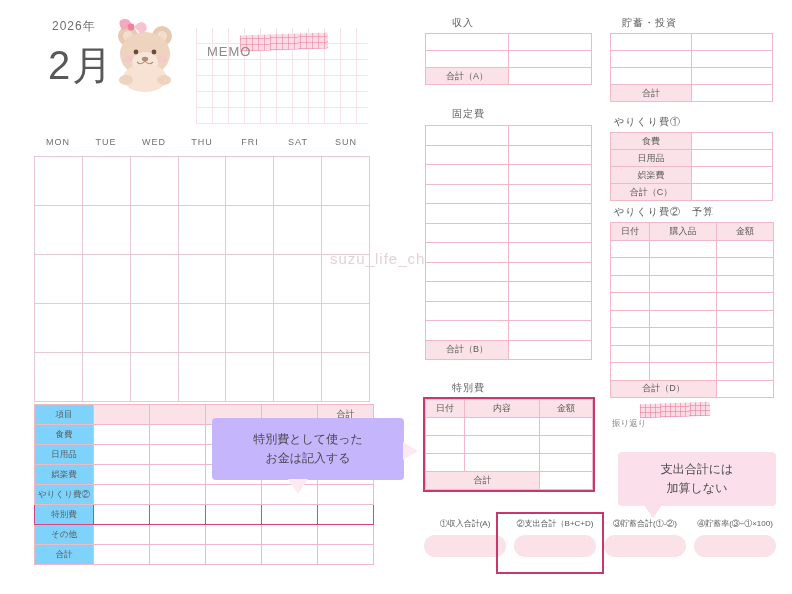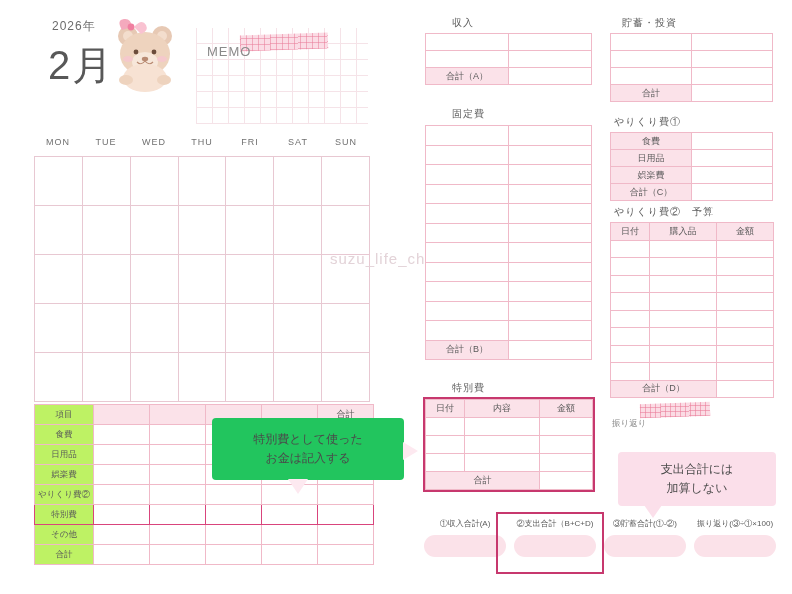--- a/index.html
+++ b/index.html
@@ -117,21 +117,21 @@
 
   
   .sum-tbl {
     position: absolute;
     left: 34px; top: 404px;
     width: 340px;
   }
   .sum-tbl table { width: 340px; }
   .sum-tbl td { height: 19px; }
   .sum-tbl .hd { background: #fbe2e9; }
-  .sum-tbl .lbl { background: #bef264; width: 58px; font-size: 8.5px; }
+  .sum-tbl .lbl { background: #7dd3fc; width: 58px; font-size: 8.5px; }
   .sum-tbl tr.hilite td { border-color: #d9447c; }
 
   
   .sec-title {
     position: absolute;
     font-size: 10px;
     color: #606060;
     letter-spacing: 1px;
   }
   .pinkrow { background: #fbe2e9; }
@@ -210,21 +210,21 @@
   .bot-highlight {
     position: absolute;
     left: 496px; top: 512px;
     width: 104px; height: 58px;
     border: 2px solid #c7386e;
   }
 
   
   .callout {
     position: absolute;
-    background: #22c55e;
+    background: #c4b5fd;
     border-radius: 4px;
     text-align: center;
     font-size: 12px;
     color: #4a4a4a;
     line-height: 1.6;
     display: flex;
     flex-direction: column;
     justify-content: center;
   }
   .callout-1 {
@@ -652,21 +652,21 @@
     </div>
     <div class="bot-cell">
       <div class="cap">②支出合計（B+C+D)</div>
       <div class="pill" style="width:82px;"></div>
     </div>
     <div class="bot-cell">
       <div class="cap">③貯蓄合計(①-②)</div>
       <div class="pill" style="width:82px;"></div>
     </div>
     <div class="bot-cell">
-      <div class="cap">振り返り(③÷①×100)</div>
+      <div class="cap">④貯蓄率(③÷①×100)</div>
       <div class="pill" style="width:82px;"></div>
     </div>
   </div>
   <div class="bot-highlight"></div>
 
   <div class="callout callout-1">
     <div>特別費として使った</div>
     <div>お金は記入する</div>
   </div>
   <div class="callout callout-2">

